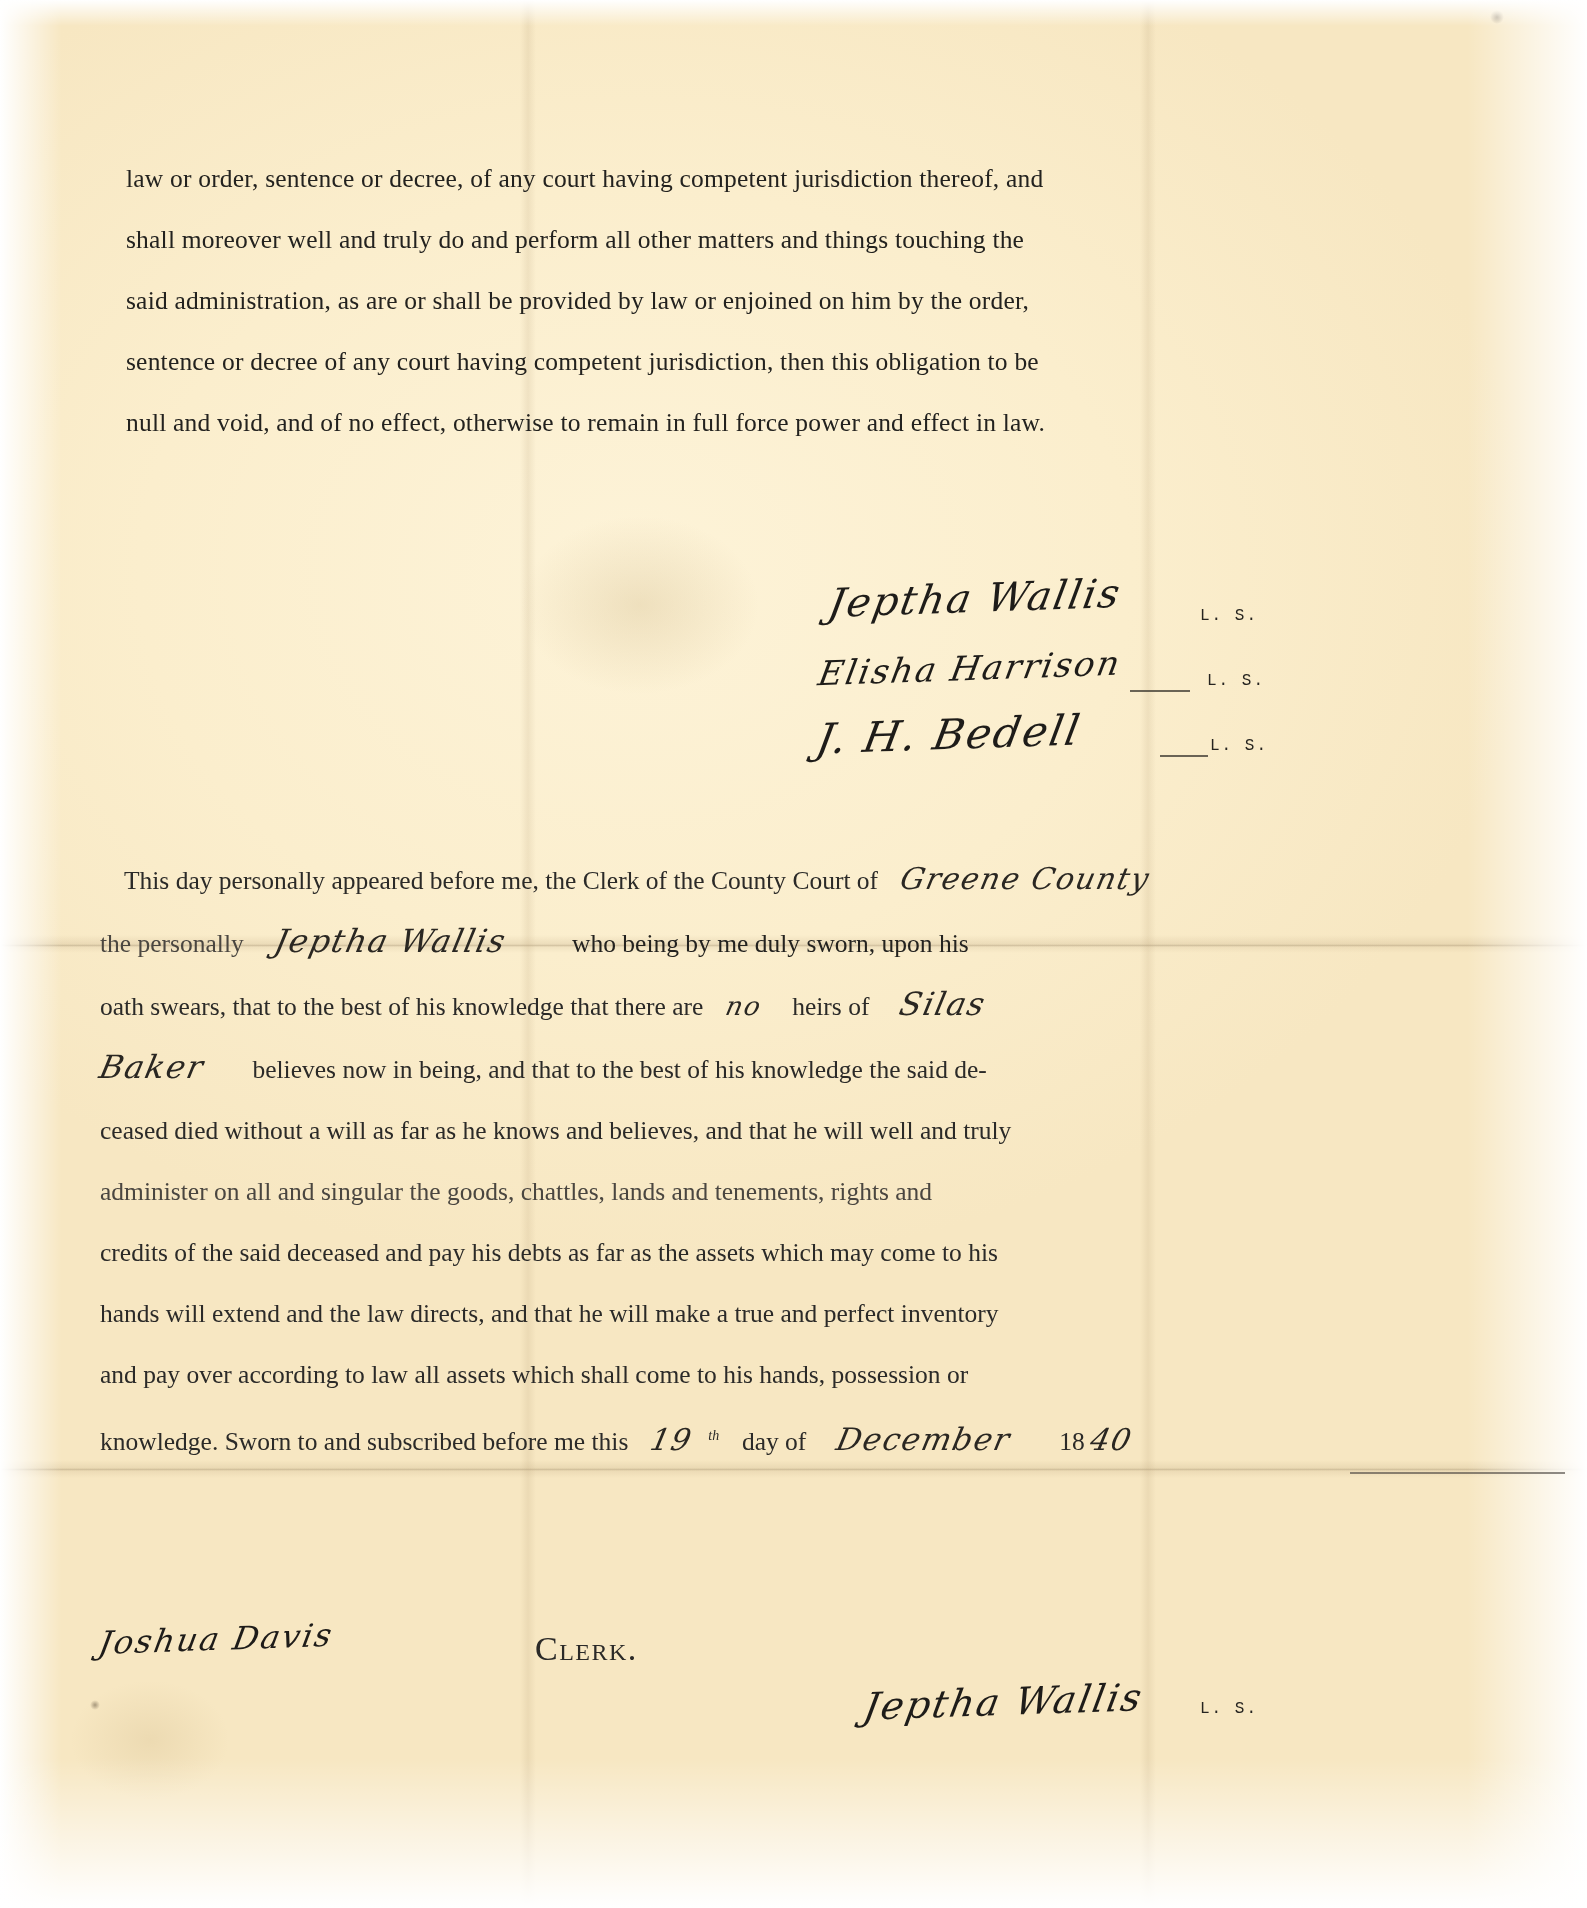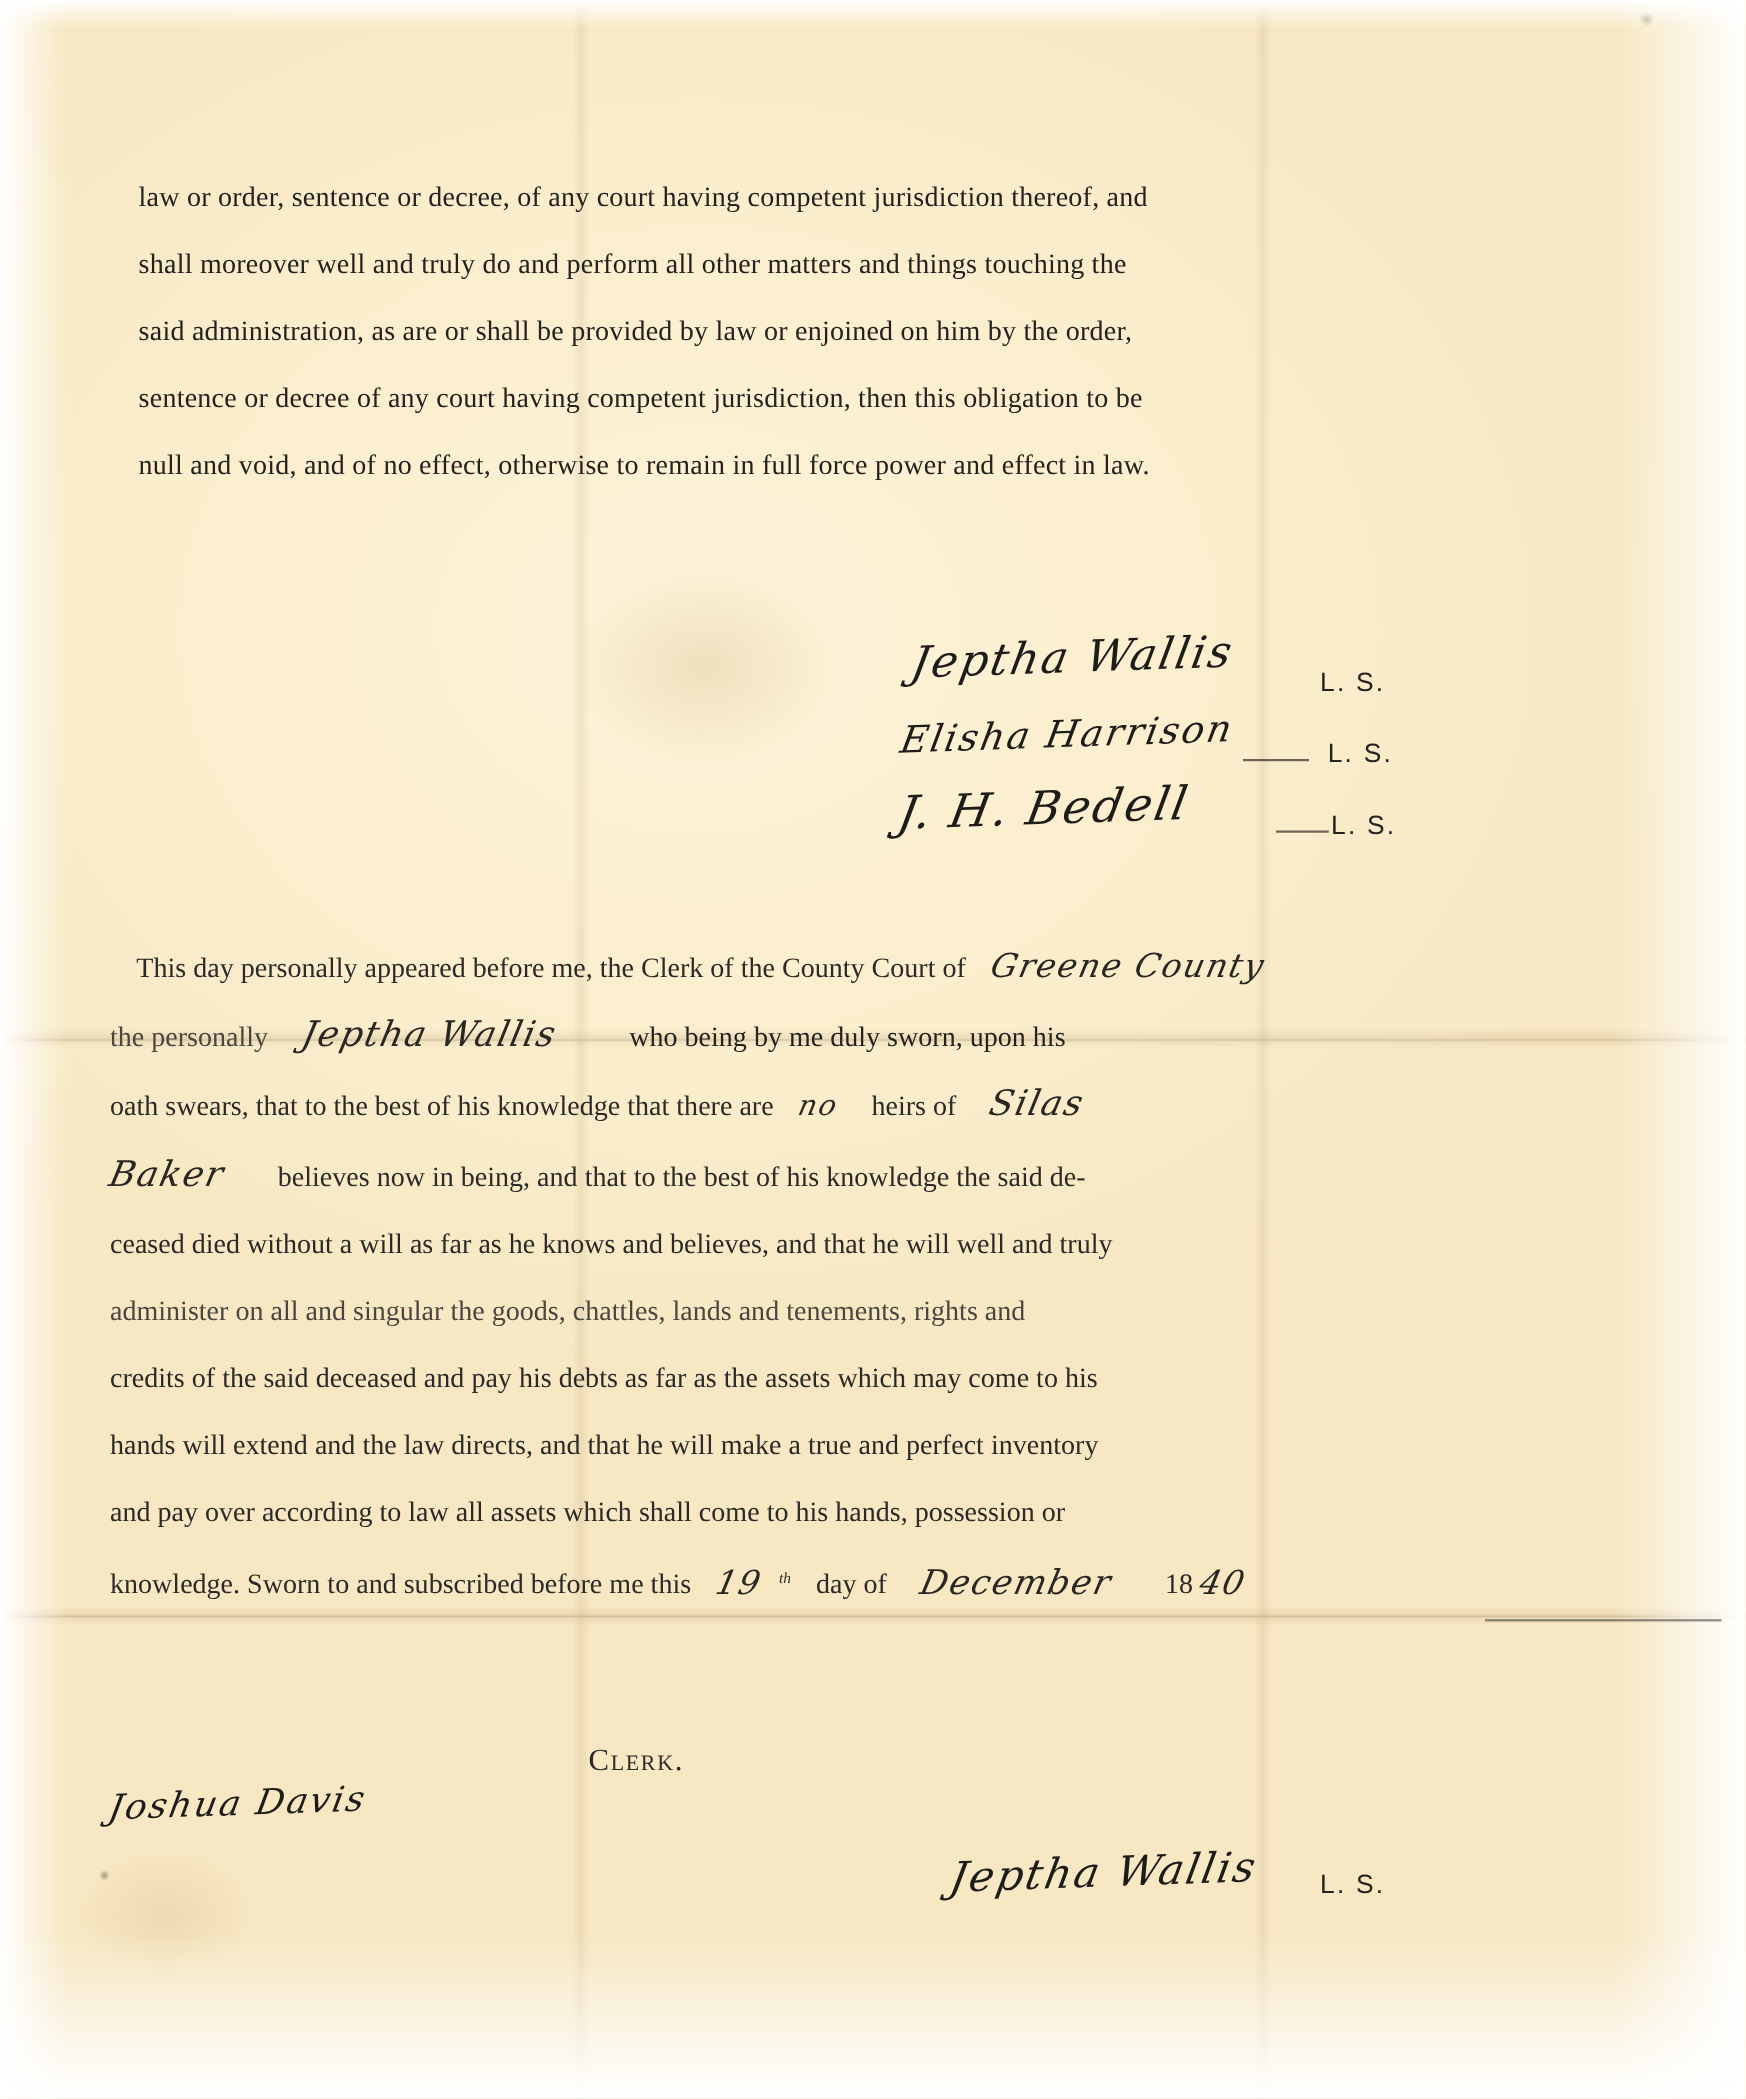--- a/index.html
+++ b/index.html
@@ -82,23 +82,23 @@
     position: absolute;
     font-family: "DejaVu Serif", serif;
     font-style: italic;
     color: #1e1c19;
     transform: skewX(-12deg) rotate(-2deg);
     letter-spacing: 2px;
     white-space: nowrap;
   }
   .ls {
     position: absolute;
-    font-family: Liberation Sans, sans-serif;
+    font-family: Liberation Mono, monospace;
     font-variant: small-caps;
-    font-size: 24px;
+    font-size: 16px;
     letter-spacing: 2px;
     color: #262420;
     white-space: nowrap;
   }
   .sig-rule {
     position: absolute;
     height: 2px;
     background: #3a352d;
     opacity: 0.75;
   }
@@ -217,18 +217,18 @@
       <span class="inline-hand" style="font-size: 31px;">December</span>
       <span class="gap-md"></span><span class="gap-md"></span>
       <span>18</span>
       <span class="inline-hand" style="font-size: 30px;">40</span>
     </div>
   </div>
 
   <div class="underline-ink" style="left: 1350px; top: 1472px; width: 215px;"></div>
 
   <div class="sig" style="left: 100px; top: 1620px; font-size: 32px;">Joshua Davis</div>
-  <div style="position:absolute; left: 535px; top: 1585px; font-size: 28px;" class="clerk">Clerk.</div>
+  <div style="position:absolute; left: 535px; top: 1630px; font-size: 34px;" class="clerk">Clerk.</div>
 
   <div class="sig" style="left: 865px; top: 1680px; font-size: 38px;">Jeptha Wallis</div>
   <div class="ls" style="left: 1200px; top: 1700px;">L. S.</div>
 
 </div>
 
 </body></html>

